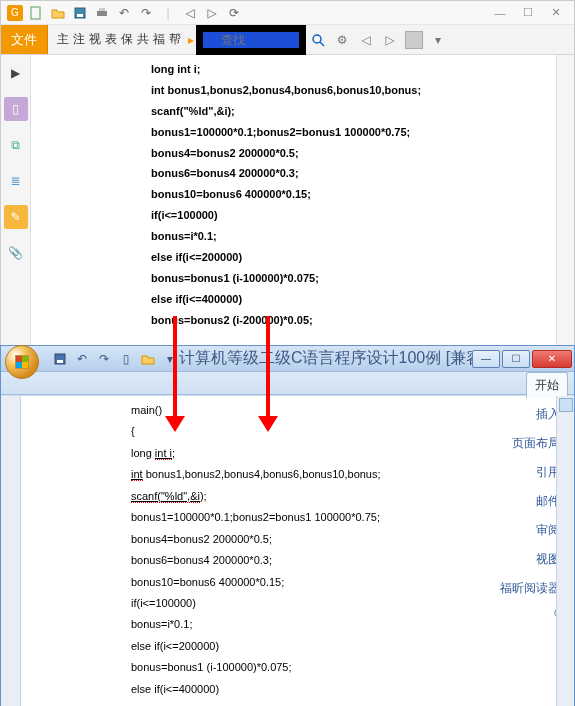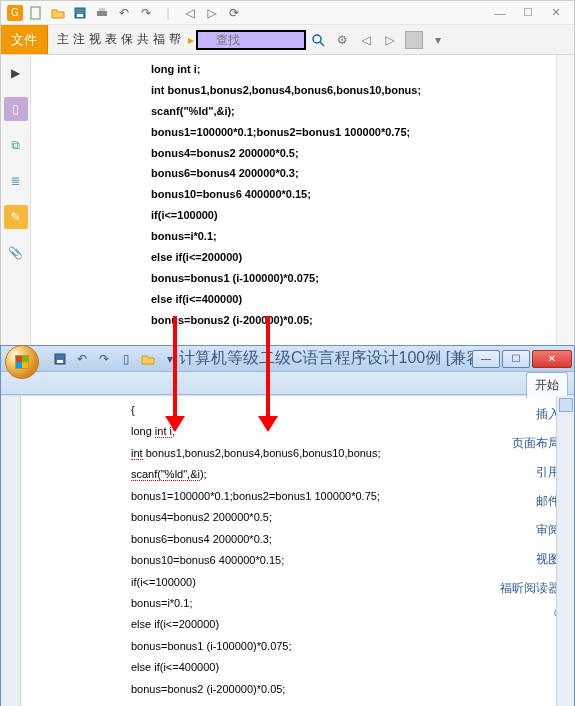--- a/index.html
+++ b/index.html
@@ -11,21 +11,21 @@
   .pdf-title .icon { width: 16px; height: 16px; display: inline-flex; align-items: center; justify-content: center; border-radius: 2px; font-size: 10px; color: #fff; }
   .pdf-title .tbtn { width: 18px; height: 18px; display: inline-flex; align-items: center; justify-content: center; color: #666; cursor: pointer; }
   .pdf-title .spacer { flex: 1; }
   .pdf-title .title-text { color: #888; font-size: 12px; white-space: nowrap; overflow: hidden; text-overflow: ellipsis; max-width: 270px; }
   .pdf-title .win-ctrl { width: 24px; height: 16px; display: inline-flex; justify-content: center; align-items: center; color: #888; font-size: 11px; }
   
   .pdf-menu { display: flex; align-items: center; gap: 2px; height: 30px; background: #f3f3f3; border-bottom: 1px solid #d7d7d7; padding-right: 4px; }
   .file-tab { background: #f39800; color: #fff; padding: 6px 10px; font-size: 13px; height: 100%; display: flex; align-items: center; border-right: 1px solid #e07f00; }
   .menu-items { display: flex; gap: 2px; margin-left: 6px; }
   .menu-item { font-size: 12px; color: #333; padding: 2px 1px; cursor: pointer; }
-  .search-box { border: 2px solid #000000; height: 20px; width: 110px; font-size: 12px; padding: 0 4px 0 18px; background: #c4b5fd; position: relative; }
+  .search-box { border: 7px solid #000000; height: 30px; width: 110px; font-size: 12px; padding: 0 4px 0 18px; background: #1d4ed8; position: relative; }
   .search-group { position: relative; display: flex; align-items: center; }
   .search-icon { position: absolute; left: 3px; top: 3px; width: 14px; height: 14px; color: #888; }
   .search-btn { width: 20px; height: 20px; border-left: none; display: inline-flex; align-items: center; justify-content: center; color: #0b64c4; cursor: pointer; }
   .gear-btn, .arrow-btn, .avatar-btn { width: 20px; height: 20px; display: inline-flex; align-items: center; justify-content: center; color: #777; cursor: pointer; margin-left: 2px; }
   .avatar { width: 18px; height: 18px; background: #ccc; border: 1px solid #aaa; }
 
   .pdf-body { display: flex; background: #fff; height: 290px; }
   .pdf-sidebar { width: 30px; background: #f5f5f5; border-right: 1px solid #ddd; display: flex; flex-direction: column; align-items: center; gap: 12px; padding-top: 6px; }
   .sb-btn { width: 24px; height: 24px; display: inline-flex; align-items: center; justify-content: center; color: #444; cursor: pointer; border-radius: 2px; }
   .pdf-content { flex: 1; overflow: auto; position: relative; }
@@ -56,21 +56,21 @@
   .wtab.active { background: #f7fbff; border: 1px solid #a0bada; border-bottom: none; color: #333; }
   .word-tabs .help { margin-left: auto; color: #2f5899; width: 18px; text-align: center; cursor: pointer; }
 
   .word-body { display: flex; background: #fff; height: 326px; border-top: 1px solid #cfe0f3; }
   .word-ruler-v { width: 20px; background: #e9eef5; border-right: 1px solid #c7d3e3; }
   .word-content { flex: 1; overflow: auto; }
   .word-code { padding: 4px 8px 4px 110px; font-size: 11px; color: #000; line-height: 1.95; font-family: Arial, sans-serif; }
   .word-right-scroll { width: 18px; background: #e9eef5; border-left: 1px solid #c7d3e3; position: relative; }
   .word-right-scroll .sbtn { width: 14px; height: 14px; margin: 2px auto; background: #cadef4; border: 1px solid #8fb0d5; display: block; }
 
-  .underline-red { border-bottom: 1px dotted #d00; }
+  .underline-red { border-bottom: 1px dotted #d00; text-decoration: underline; }
   svg { display: block; }
 </style>
 </head>
 <body>
 
 <div class="pdf-app">
   <div class="pdf-title">
     <span class="icon" style="background:#f39800;">G</span>
     <span class="tbtn">
         <svg width="14" height="14">
@@ -229,20 +229,21 @@
     <span class="wtab">审阅</span>
     <span class="wtab">视图</span>
     <span class="wtab">福昕阅读器</span>
     <span class="help">◉</span>
   </div>
 
   <div class="word-body">
     <div class="word-ruler-v"></div>
     <div class="word-content">
       <div class="word-code">
+        <div>main()</div>
         <div>{</div>
         <div>long <span class="underline-red">int i</span>;</div>
         <div><span class="underline-red">int</span> bonus1,bonus2,bonus4,bonus6,bonus10,bonus;</div>
         <div><span class="underline-red">scanf("%ld",&amp;i</span>);</div>
         <div>bonus1=100000*0.1;bonus2=bonus1 100000*0.75;</div>
         <div>bonus4=bonus2 200000*0.5;</div>
         <div>bonus6=bonus4 200000*0.3;</div>
         <div>bonus10=bonus6 400000*0.15;</div>
         <div>if(i&lt;=100000)</div>
         <div>bonus=i*0.1;</div>

